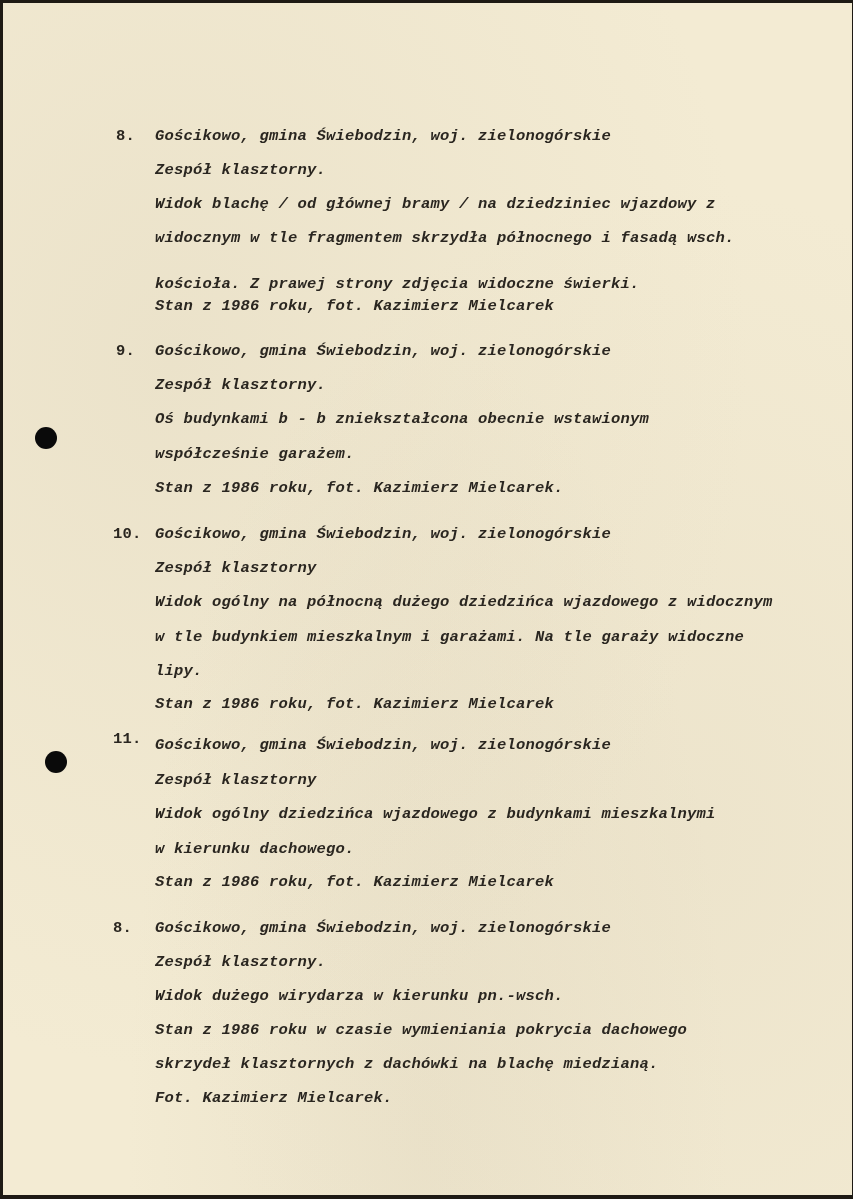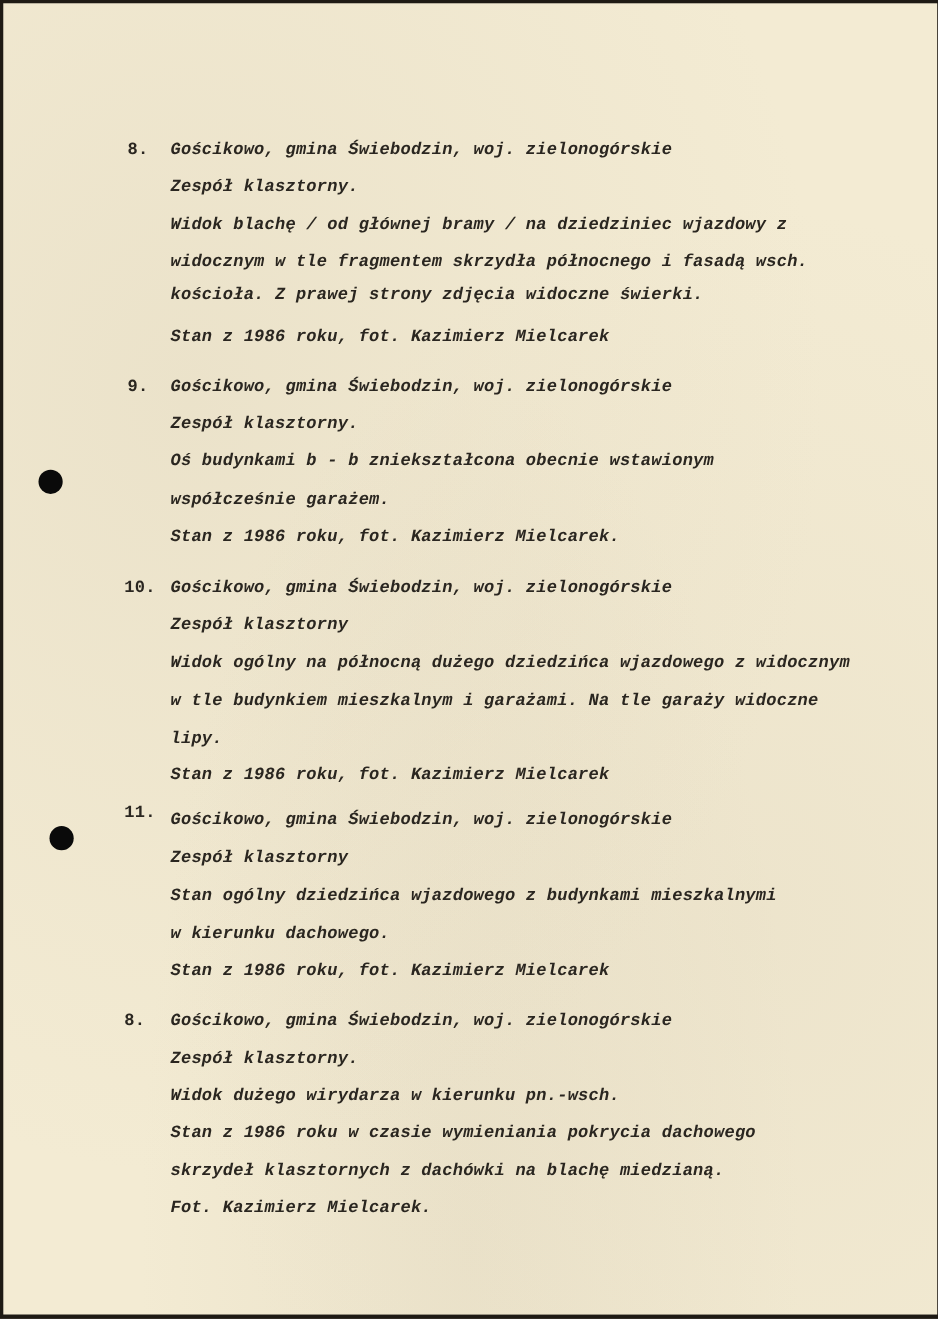--- a/index.html
+++ b/index.html
@@ -38,21 +38,21 @@
 <div class="page">
   <div class="hole" style="left:32px; top:424px;"></div>
   <div class="hole" style="left:42px; top:748px;"></div>
 
   <div>
     <span class="line num" style="top:124px">8.</span>
     <span class="line txt" style="top:124px">Gościkowo, gmina Świebodzin, woj. zielonogórskie</span>
     <span class="line txt" style="top:158px">Zespół klasztorny.</span>
     <span class="line txt" style="top:192px">Widok blachę / od głównej bramy / na dziedziniec wjazdowy z</span>
     <span class="line txt" style="top:226px">widocznym w tle fragmentem  skrzydła północnego i fasadą wsch.</span>
-    <span class="line txt" style="top:256px">kościoła. Z prawej strony zdjęcia widoczne świerki.</span>
+    <span class="line txt" style="top:272px">kościoła. Z prawej strony zdjęcia widoczne świerki.</span>
     <span class="line txt" style="top:294px">Stan z 1986 roku, fot. Kazimierz Mielcarek</span>
   </div>
 
   <div>
     <span class="line num" style="top:339px">9.</span>
     <span class="line txt" style="top:339px">Gościkowo, gmina Świebodzin, woj. zielonogórskie</span>
     <span class="line txt" style="top:373px">Zespół klasztorny.</span>
     <span class="line txt" style="top:407px">Oś budynkami b - b zniekształcona obecnie wstawionym</span>
     <span class="line txt" style="top:442px">współcześnie garażem.</span>
     <span class="line txt" style="top:476px">Stan z 1986 roku, fot. Kazimierz Mielcarek.</span>
@@ -65,21 +65,21 @@
     <span class="line txt" style="top:590px">Widok ogólny na północną dużego dziedzińca wjazdowego z widocznym</span>
     <span class="line txt" style="top:625px">w tle budynkiem mieszkalnym i garażami. Na tle garaży widoczne</span>
     <span class="line txt" style="top:659px">lipy.</span>
     <span class="line txt" style="top:692px">Stan z 1986 roku, fot. Kazimierz Mielcarek</span>
   </div>
 
   <div>
     <span class="line num" style="top:727px; left:110px">11.</span>
     <span class="line txt" style="top:733px">Gościkowo, gmina Świebodzin, woj. zielonogórskie</span>
     <span class="line txt" style="top:768px">Zespół klasztorny</span>
-    <span class="line txt" style="top:802px">Stan ogólny dziedzińca wjazdowego z budynkami mieszkalnymi</span>
+    <span class="line txt" style="top:802px">Widok ogólny dziedzińca wjazdowego z budynkami mieszkalnymi</span>
     <span class="line txt" style="top:837px">w kierunku dachowego.</span>
     <span class="line txt" style="top:870px">Stan z 1986 roku, fot. Kazimierz Mielcarek</span>
   </div>
 
   <div>
     <span class="line num" style="top:916px; left:110px">8.</span>
     <span class="line txt" style="top:916px">Gościkowo, gmina Świebodzin, woj. zielonogórskie</span>
     <span class="line txt" style="top:950px">Zespół klasztorny.</span>
     <span class="line txt" style="top:984px">Widok dużego wirydarza w kierunku pn.-wsch.</span>
     <span class="line txt" style="top:1018px">Stan z 1986 roku w czasie wymieniania pokrycia dachowego</span>

